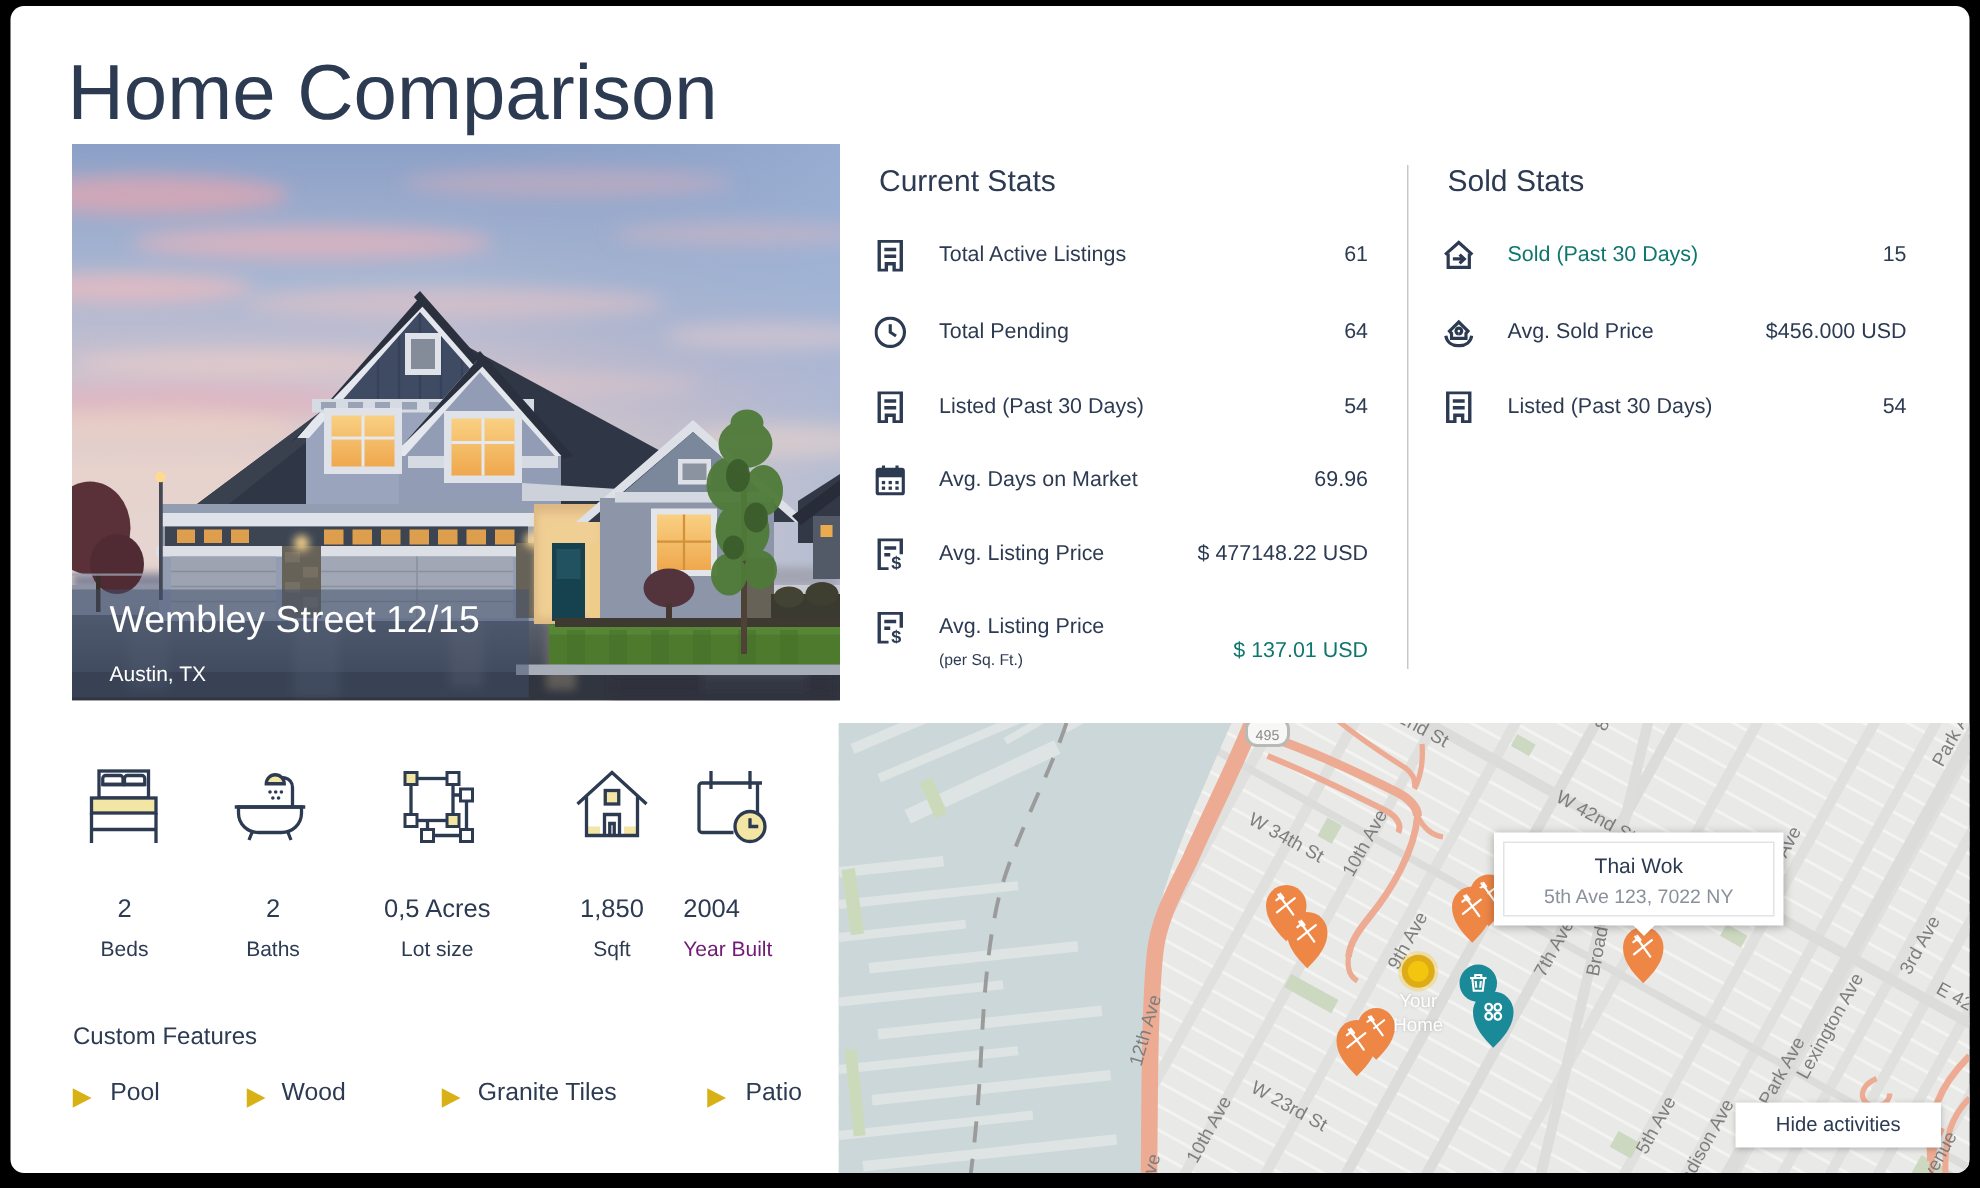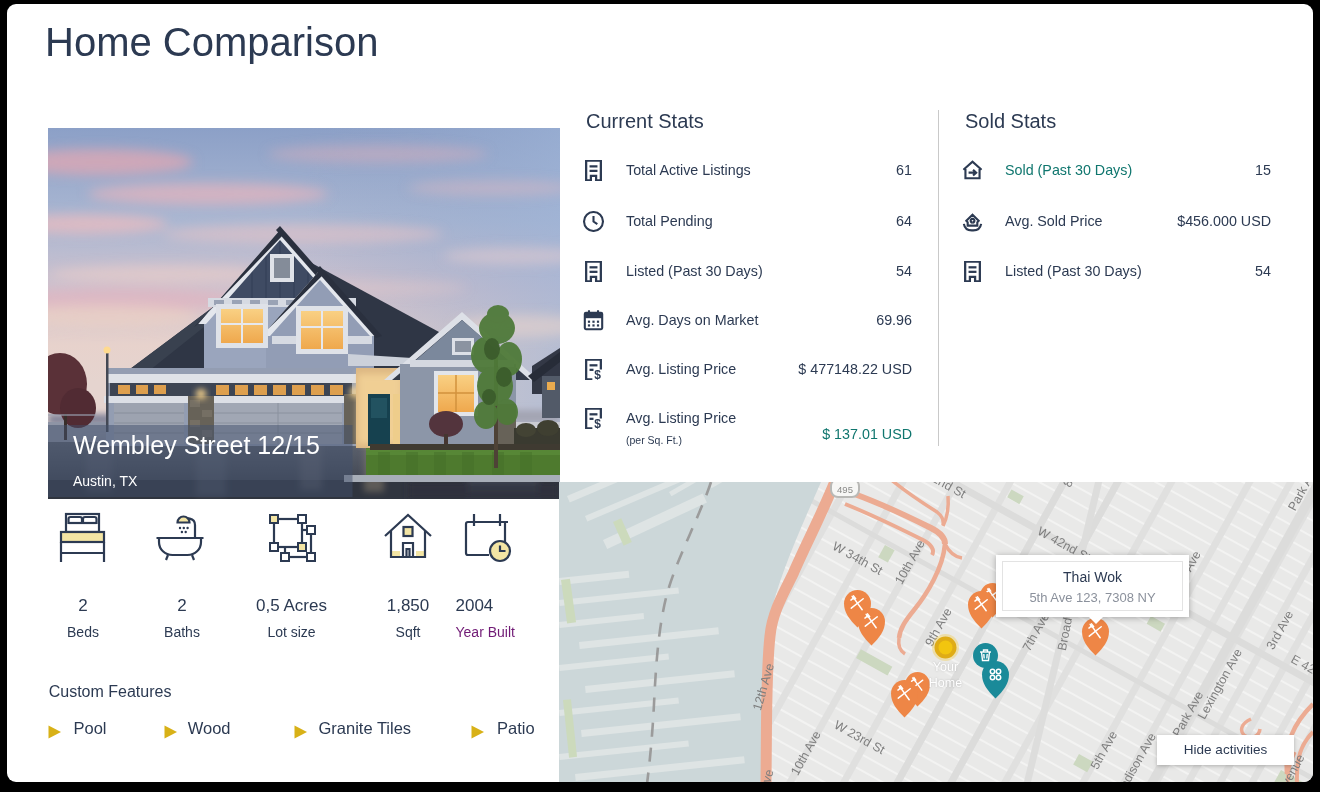--- a/index.html
+++ b/index.html
@@ -1,20 +1,20 @@
 <!DOCTYPE html>
 <html><head><meta charset="utf-8"><style>
 *{margin:0;padding:0;box-sizing:border-box}
 html,body{width:1320px;height:792px;background:#000;font-family:"Liberation Sans", sans-serif;overflow:hidden}
 .page{position:absolute;left:7px;top:4px;width:1306px;height:778px;background:#fff;border-radius:9px;overflow:hidden}
 .abs{position:absolute}
 </style></head><body>
 <div class="page">
-<div class="abs" style="left:38px;top:16px;font-size:40px;color:#2c3a52">Home Comparison</div>
-<div class="abs" style="left:41px;top:124px;width:512px;height:307px">
+<div class="abs" style="left:38px;top:28px;font-size:52px;color:#2c3a52">Home Comparison</div>
+<div class="abs" style="left:41px;top:92px;width:512px;height:307px">
 <svg width="512" height="371" viewBox="0 0 512 371" style="position:absolute;left:0;top:0">
 <defs>
 <linearGradient id="sky" x1="0" y1="0" x2="0" y2="1">
             <stop offset="0" stop-color="#8ca0c7"></stop>
             <stop offset="0.3" stop-color="#aab7d2"></stop>
             <stop offset="0.52" stop-color="#cfc2ce"></stop>
             <stop offset="0.7" stop-color="#e7d2cc"></stop>
             <stop offset="0.82" stop-color="#e5d4cf"></stop>
           </linearGradient>
 <linearGradient id="skyr" x1="0" y1="0" x2="1" y2="0">
@@ -720,17 +720,17 @@
 <g transform="translate(386.5,165.5)">
             <circle r="13.5" fill="#f6c51b" opacity="0.3"></circle>
             <circle r="9" fill="#f2c50f" stroke="#dfac16" stroke-width="4"></circle>
           </g>
 </g>
       </svg>
 <div class="abs" style="left:346.5px;top:178px;width:80px;text-align:center;font-size:12.5px;color:#fff;line-height:15.5px;text-shadow:0 0 2px rgba(130,130,130,0.5)">Your<br>Home</div>
 <div class="abs" style="left:437px;top:73px;width:193px;height:62px;background:#fff;box-shadow:0 1px 6px rgba(0,0,0,0.3)">
         <div style="position:absolute;left:6px;top:6px;right:6px;bottom:6px;border:1px solid #e3e3e3"></div>
         <div style="position:absolute;left:0;top:14px;width:100%;text-align:center;font-size:14px;color:#2c3a52">Thai Wok</div>
-        <div style="position:absolute;left:0;top:35px;width:100%;text-align:center;font-size:13px;color:#8b919c">5th Ave 123, 7308 NY</div>
+        <div style="position:absolute;left:0;top:35px;width:100%;text-align:center;font-size:13px;color:#8b919c">5th Ave 123, 7022 NY</div>
         <div style="position:absolute;left:92px;bottom:-7px;width:0;height:0;border-left:8px solid transparent;border-right:8px solid transparent;border-top:8px solid #fff"></div>
       </div>
 <div class="abs" style="left:598px;top:253px;width:137px;height:30px;background:#fff;box-shadow:0 1px 4px rgba(0,0,0,0.25);font-size:13.5px;color:#2c3a52;text-align:center;line-height:30px">Hide activities</div>
 </div>
 </div>
 </body></html>

